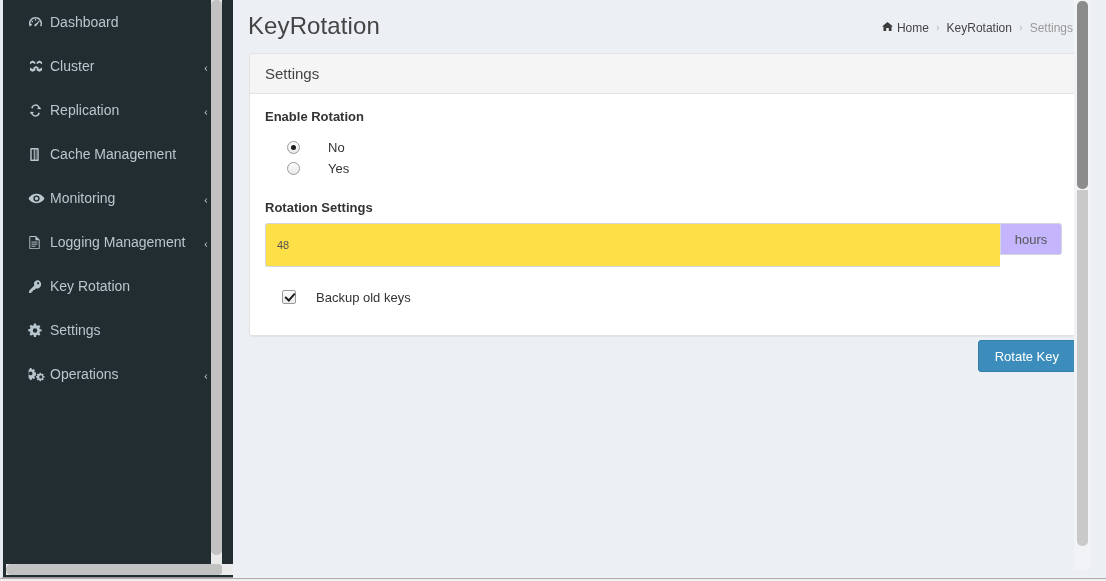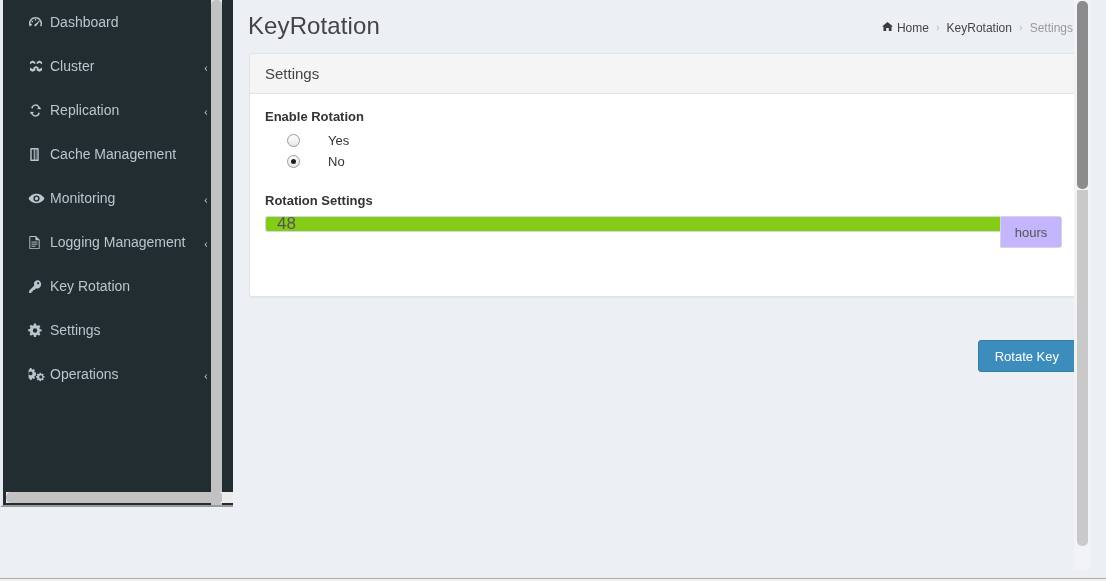--- a/index.html
+++ b/index.html
@@ -19,21 +19,21 @@
     height: 581px;
     background: #ecf0f5;
     overflow: hidden;
   }
 
   
   #sidebar-wrap {
     position: absolute;
     left: 0; top: 0;
     width: 233px;
-    height: 507px;
+    height: 579px;
     background: #222d32;
     border-left: 3px solid #e7ebf0;
     border-bottom: 2px solid #9a9a9a;
     overflow: hidden;
   }
 
   #sidebar {
     position: absolute;
     left: 3px; top: 0;
     width: 219px;
@@ -174,21 +174,21 @@
   }
   #panel-body {
     padding: 15px;
     padding-bottom: 28px;
   }
 
   .field-label {
     font-size: 13px;
     font-weight: bold;
     color: #333;
-    margin-bottom: 6px;
+    margin-bottom: 13px;
     display: block;
   }
 
   .radio-group { margin: 0 0 22px 22px; }
   .radio-row {
     display: flex;
     align-items: center;
     height: 20px;
     margin-bottom: 1px;
     cursor: pointer;
@@ -218,29 +218,29 @@
 
   .interval-label { margin-bottom: 8px; }
 
   .input-group {
     display: flex;
     width: 797px;
     margin-bottom: 20px;
   }
   .form-input {
     flex: 1;
-    height: 16px;
+    height: 44px;
     border: 1px solid #d2d6de;
     border-right: none;
     border-radius: 3px 0 0 3px;
     padding: 0 11px;
-    font-size: 17px;
+    font-size: 11px;
     color: #555;
     font-family: "Liberation Sans", sans-serif;
-    background: #84cc16;
+    background: #fde047;
     outline: none;
   }
   .input-addon {
     width: 62px;
     height: 32px;
     border: 1px solid #d2d6de;
     border-radius: 0 3px 3px 0;
     background: #c4b5fd;
     display: flex;
     align-items: center;
@@ -468,36 +468,40 @@
       <div id="panel-head">
         <span id="panel-head-title">Settings</span>
       </div>
 
       <div id="panel-body">
 
         <label class="field-label">Enable Rotation</label>
 
         <div class="radio-group">
           <div class="radio-row">
+            <span class="radio-mark checked"></span>
+            <span class="radio-text">No</span>
+          </div>
+          <div class="radio-row">
             <span class="radio-mark"></span>
             <span class="radio-text">Yes</span>
-          </div>
-          <div class="radio-row">
-            <span class="radio-mark checked"></span>
-            <span class="radio-text">No</span>
           </div>
         </div>
 
         <label class="field-label interval-label">Rotation Settings</label>
 
         <div class="input-group">
           <input class="form-input" type="text" value="48" style="">
           <span class="input-addon">hours</span>
         </div>
 
+        <div class="check-row">
+          <span class="check-mark checked"></span>
+          <span class="check-text">Backup old keys</span>
+        </div>
 
       </div>
     </section>
 
     <div id="action-row">
       <button id="rotate-btn">Rotate Key</button>
     </div>
 
     <div id="page-vtrack">
       <div id="page-vthumb"></div>

